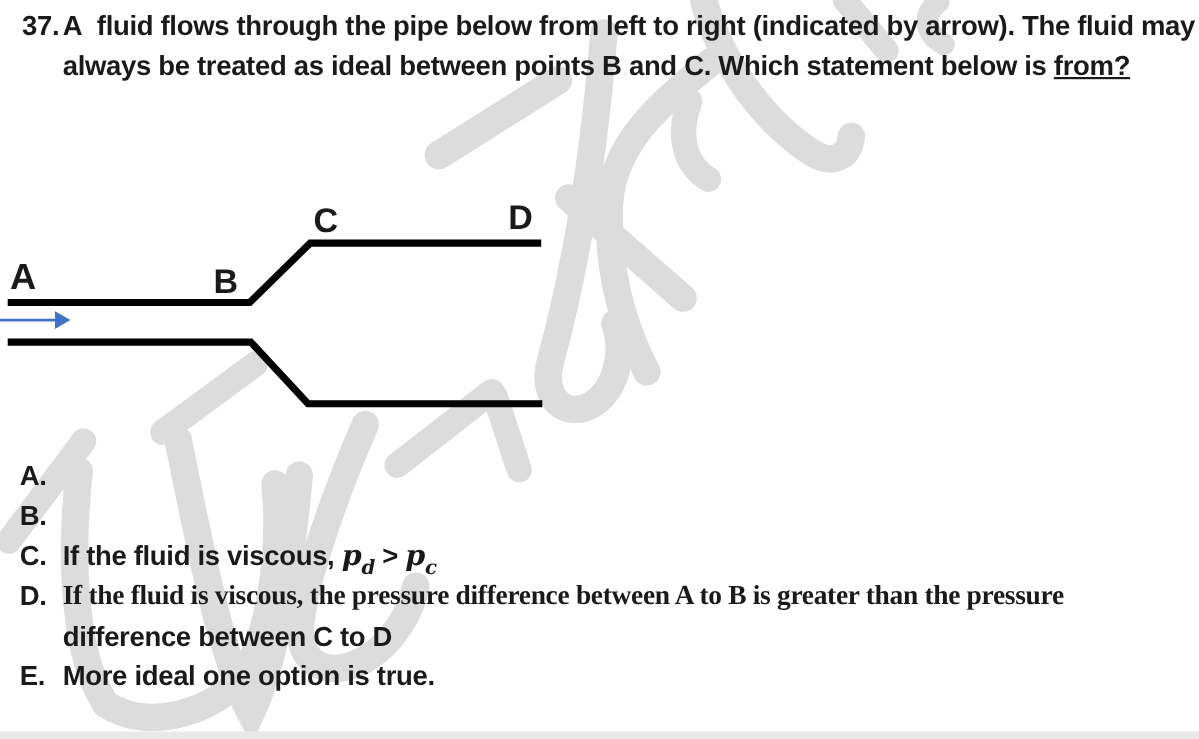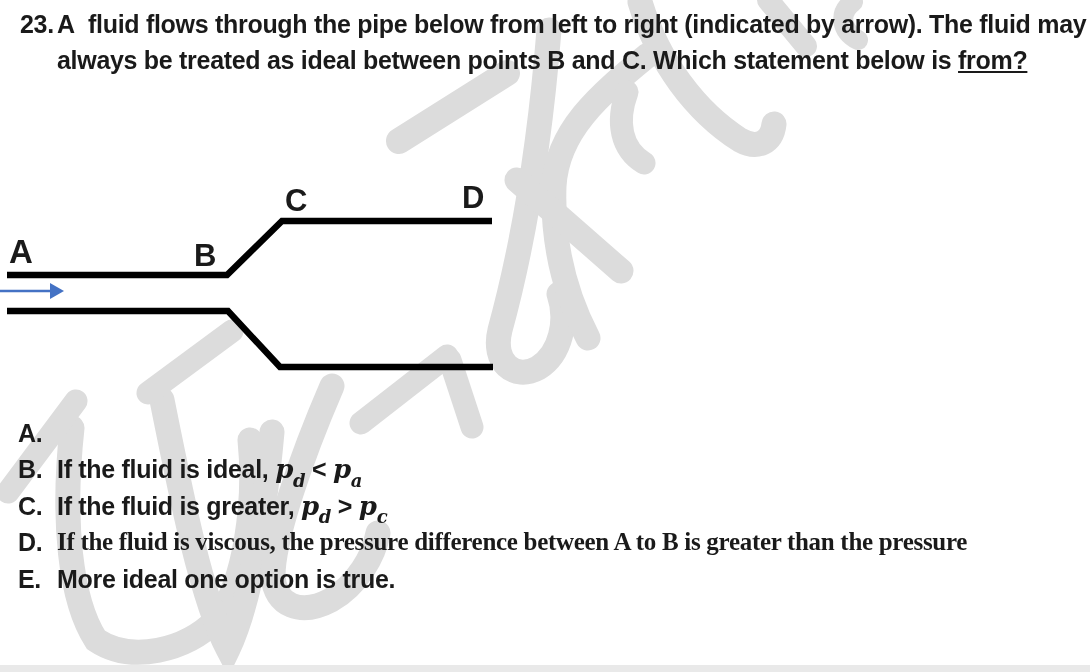--- a/index.html
+++ b/index.html
@@ -66,21 +66,21 @@
     <path stroke-width="25" d="M 332 386 C 300 460 273 540 273 576 C 275 606 301 616 331 600 C 357 585 374 556 378 533"></path>
     <path stroke-width="23" d="M 8 492 L 76 401"></path>
     <path stroke-width="23" d="M 148 393 L 232 331"></path>
     <path stroke-width="23" d="M 361 423 L 447 356"></path>
     <path stroke-width="23" d="M 450 360 L 472 427"></path>
   </g>
 </svg>
 
 <div class="bottom-bar" style="background:#e9e9e9;"></div>
 
-<span class="q-number">23.</span>
+<span class="q-number">37.</span>
 <div class="q-lines">
   <span class="q-line">A&nbsp; fluid flows through the pipe below from left to right (indicated by arrow). The fluid may</span>
   <span class="q-line"><span>always be treated as ideal between points B and C. Which statement below is </span><span class="q-emph">from?</span></span>
 </div>
 
 <svg class="pipe-svg" width="560" height="200" viewBox="0 0 560 200">
   <path d="M 7 95 L 227 95 L 282 41 L 492 41" fill="none" stroke="#000000" stroke-width="6.5"></path>
   <path d="M 7 131 L 228 131 L 280 187 L 493 187" fill="none" stroke="#000000" stroke-width="6.5"></path>
   <g>
     <line x1="0" y1="111" x2="52" y2="111" stroke="#4472C4" stroke-width="2.6"></line>
@@ -93,32 +93,32 @@
 <span class="pipe-label lbl-d">D</span>
 
 <div class="options">
 
   <div class="opt-row">
     <span class="opt-letter">A.</span>
   </div>
 
   <div class="opt-row">
     <span class="opt-letter">B.</span>
-    <span class="opt-text"><span>If the fluid is ideal, </span><span class="mvar"><span>p</span><sub>d</sub></span><span class="mop"> &lt; </span><span class="mvar"><span>p</span><sub>a</sub></span></span>
   </div>
 
   <div class="opt-row">
     <span class="opt-letter">C.</span>
-    <span class="opt-text"><span>If the fluid is greater, </span><span class="mvar"><span>p</span><sub>d</sub></span><span class="mop"> &gt; </span><span class="mvar"><span>p</span><sub>c</sub></span></span>
+    <span class="opt-text"><span>If the fluid is viscous, </span><span class="mvar"><span>p</span><sub>d</sub></span><span class="mop"> &gt; </span><span class="mvar"><span>p</span><sub>c</sub></span></span>
   </div>
 
   <div class="opt-row">
     <span class="opt-letter">D.</span>
     <span>
       <span class="opt-text" style="display:block;font-family:Liberation Serif, serif;">If the fluid is viscous, the pressure difference between A to B is greater than the pressure</span>
+      <span class="opt-text" style="display:block;">difference between C to D</span>
     </span>
   </div>
 
   <div class="opt-row">
     <span class="opt-letter">E.</span>
     <span class="opt-text">More ideal one option is true.</span>
   </div>
 
 </div>
 

